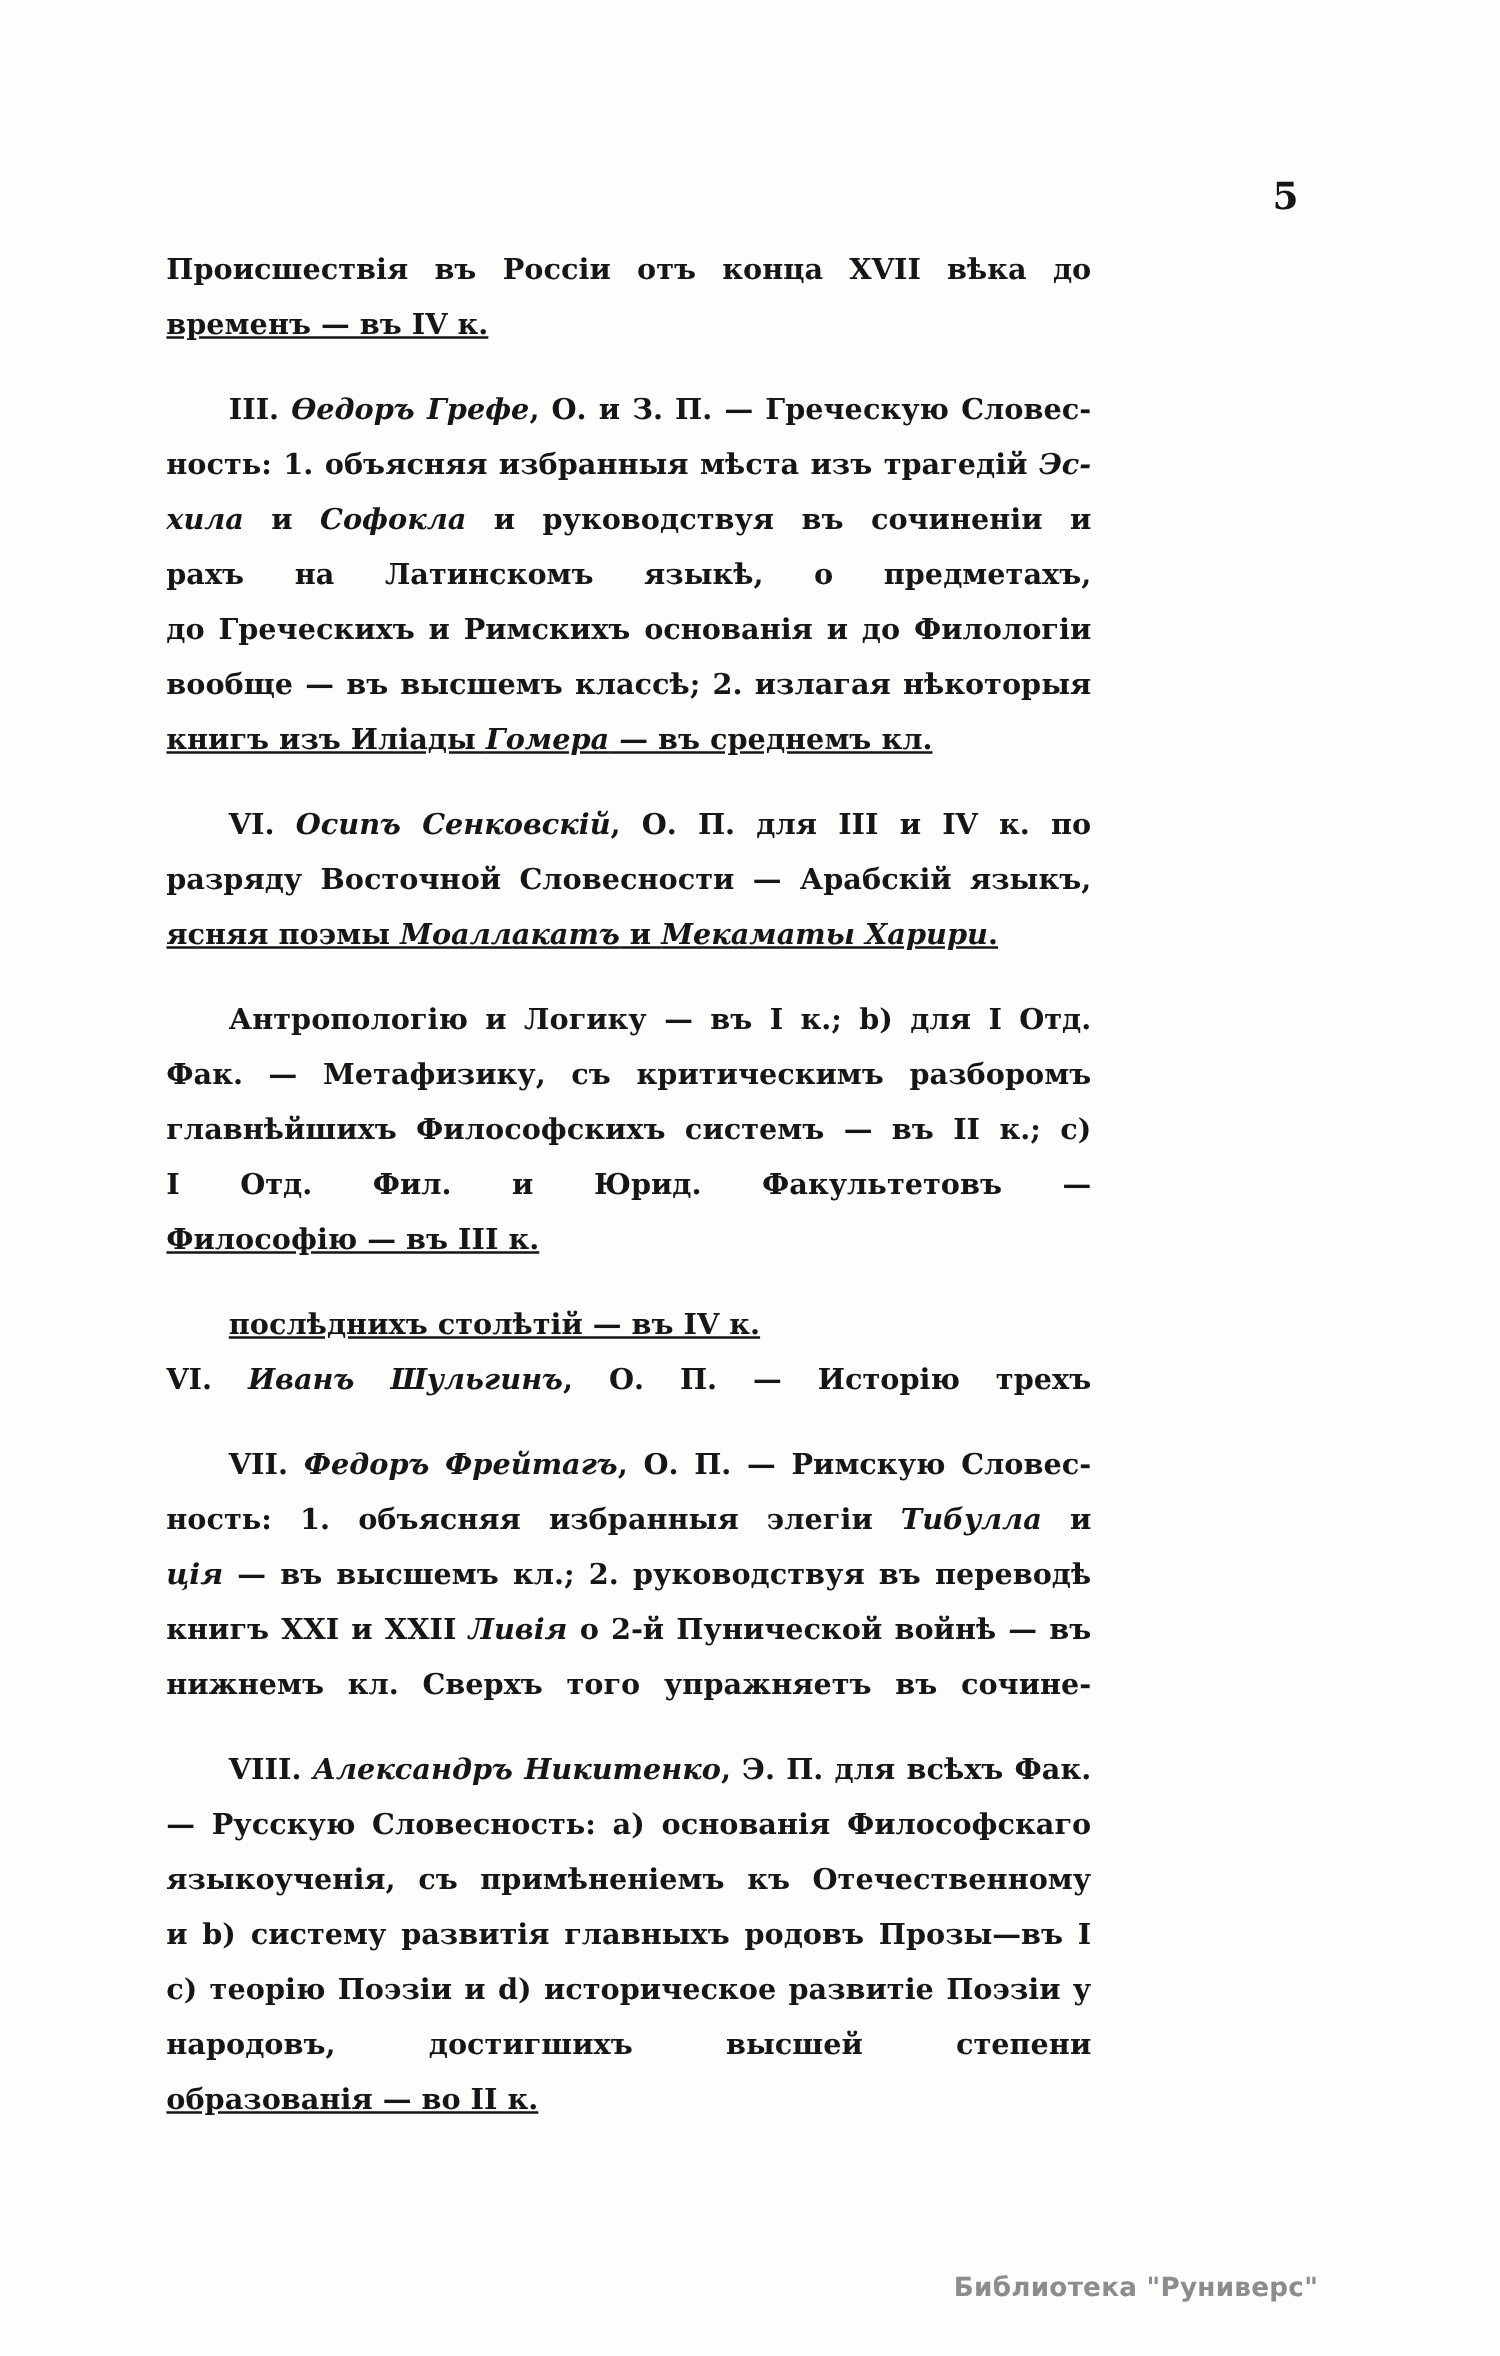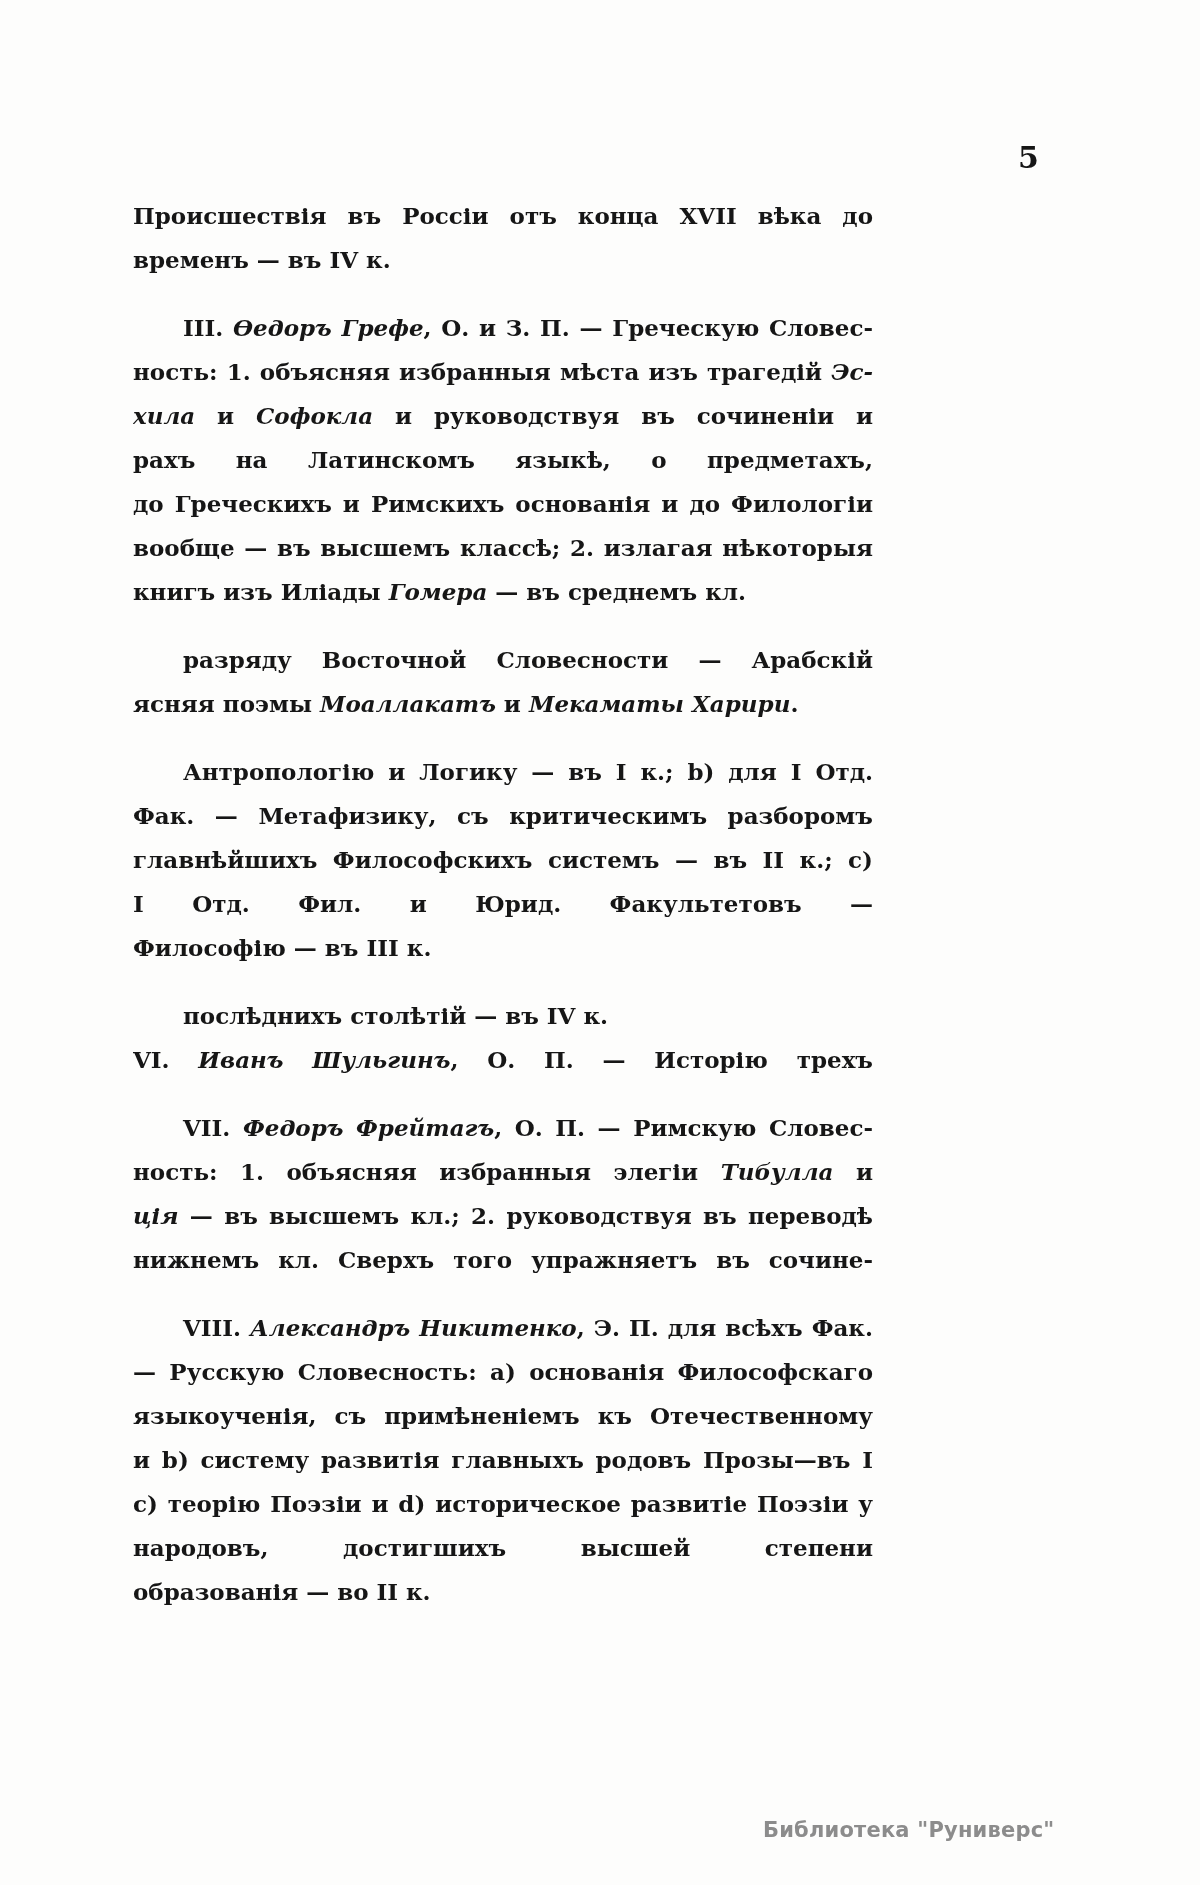--- a/index.html
+++ b/index.html
@@ -34,20 +34,21 @@
     line-height: 44px;
     height: 44px;
     text-align: justify;
     text-align-last: justify;
     white-space: normal;
     overflow: hidden;
   }
   .line.last {
     text-align: center;
     text-align-last: left;
+    text-decoration: underline;
   }
   .para.indent .line:first-child { padding-left: 50px; }
   .it { font-style: italic; }
   .watermark {
     position: absolute;
     top: 1818px;
     left: 763px;
     font-family: "DejaVu Sans", "Liberation Sans", sans-serif;
     font-weight: bold;
     font-size: 21px;
@@ -68,38 +69,40 @@
       <div class="para indent">
         <div class="line"><span>III. </span><span class="it">Ѳедоръ Грефе</span><span>, О. и З. П. — Греческую Словес-</span></div>
         <div class="line"><span>ность: 1. объясняя избранныя мѣста изъ трагедій </span><span class="it">Эс-</span></div>
         <div class="line"><span class="it">хила</span><span> и </span><span class="it">Софокла</span><span> и руководствуя въ сочиненіи и разгово-</span></div>
         <div class="line"><span>рахъ на Латинскомъ языкѣ, о предметахъ, касающихся</span></div>
         <div class="line"><span>до Греческихъ и Римскихъ основанія и до Филологіи</span></div>
         <div class="line"><span>вообще — въ высшемъ классѣ; 2. излагая нѣкоторыя</span></div>
         <div class="line last"><span>книгъ изъ Иліады </span><span class="it">Гомера</span><span> — въ среднемъ кл.</span></div>
       </div>
       <div class="para indent">
+        <div class="line"><span>VI. </span><span class="it">Осипъ Сенковскій</span><span>, О. П. для III и IV к. по</span></div>
         <div class="line"><span>разряду Восточной Словесности — Арабскій языкъ, изъ-</span></div>
         <div class="line last"><span>ясняя поэмы </span><span class="it">Моаллакатъ</span><span> и </span><span class="it">Мекаматы Харири</span><span>.</span></div>
       </div>
       <div class="para indent">
         <div class="line"><span>Антропологію и Логику — въ I к.; b) для I Отд. Фил.</span></div>
         <div class="line"><span>Фак. — Метафизику, съ критическимъ разборомъ</span></div>
         <div class="line"><span>главнѣйшихъ Философскихъ системъ — въ II к.; c) для</span></div>
         <div class="line"><span>I Отд. Фил. и Юрид. Факультетовъ — Нравоучительную</span></div>
         <div class="line last"><span>Философію — въ III к.</span></div>
       </div>
       <div class="para indent">
         <div class="line last"><span>послѣднихъ столѣтій — въ IV к.</span></div>
         <div class="line"><span>VI. </span><span class="it">Иванъ Шульгинъ</span><span>, О. П. — Исторію трехъ</span></div>
       </div>
       <div class="para indent">
         <div class="line"><span>VII. </span><span class="it">Федоръ Фрейтагъ</span><span>, О. П. — Римскую Словес-</span></div>
         <div class="line"><span>ность: 1. объясняя избранныя элегіи </span><span class="it">Тибулла</span><span> и </span></div>
         <div class="line"><span class="it">ція</span><span> — въ высшемъ кл.; 2. руководствуя въ переводѣ</span></div>
+        <div class="line"><span>книгъ XXI и XXII </span><span class="it">Ливія</span><span> о 2-й Пунической войнѣ — въ</span></div>
         <div class="line"><span>нижнемъ кл. Сверхъ того упражняетъ въ сочине-</span></div>
       </div>
       <div class="para indent">
         <div class="line"><span>VIII. </span><span class="it">Александръ Никитенко</span><span>, Э. П. для всѣхъ Фак.</span></div>
         <div class="line"><span>— Русскую Словесность: а) основанія Философскаго</span></div>
         <div class="line"><span>языкоученія, съ примѣненіемъ къ Отечественному языку</span></div>
         <div class="line"><span>и b) систему развитія главныхъ родовъ Прозы—въ I к.;</span></div>
         <div class="line"><span>с) теорію Поэзіи и d) историческое развитіе Поэзіи у</span></div>
         <div class="line"><span>народовъ, достигшихъ высшей степени Литературнаго</span></div>
         <div class="line last"><span>образованія — во II к.</span></div>

